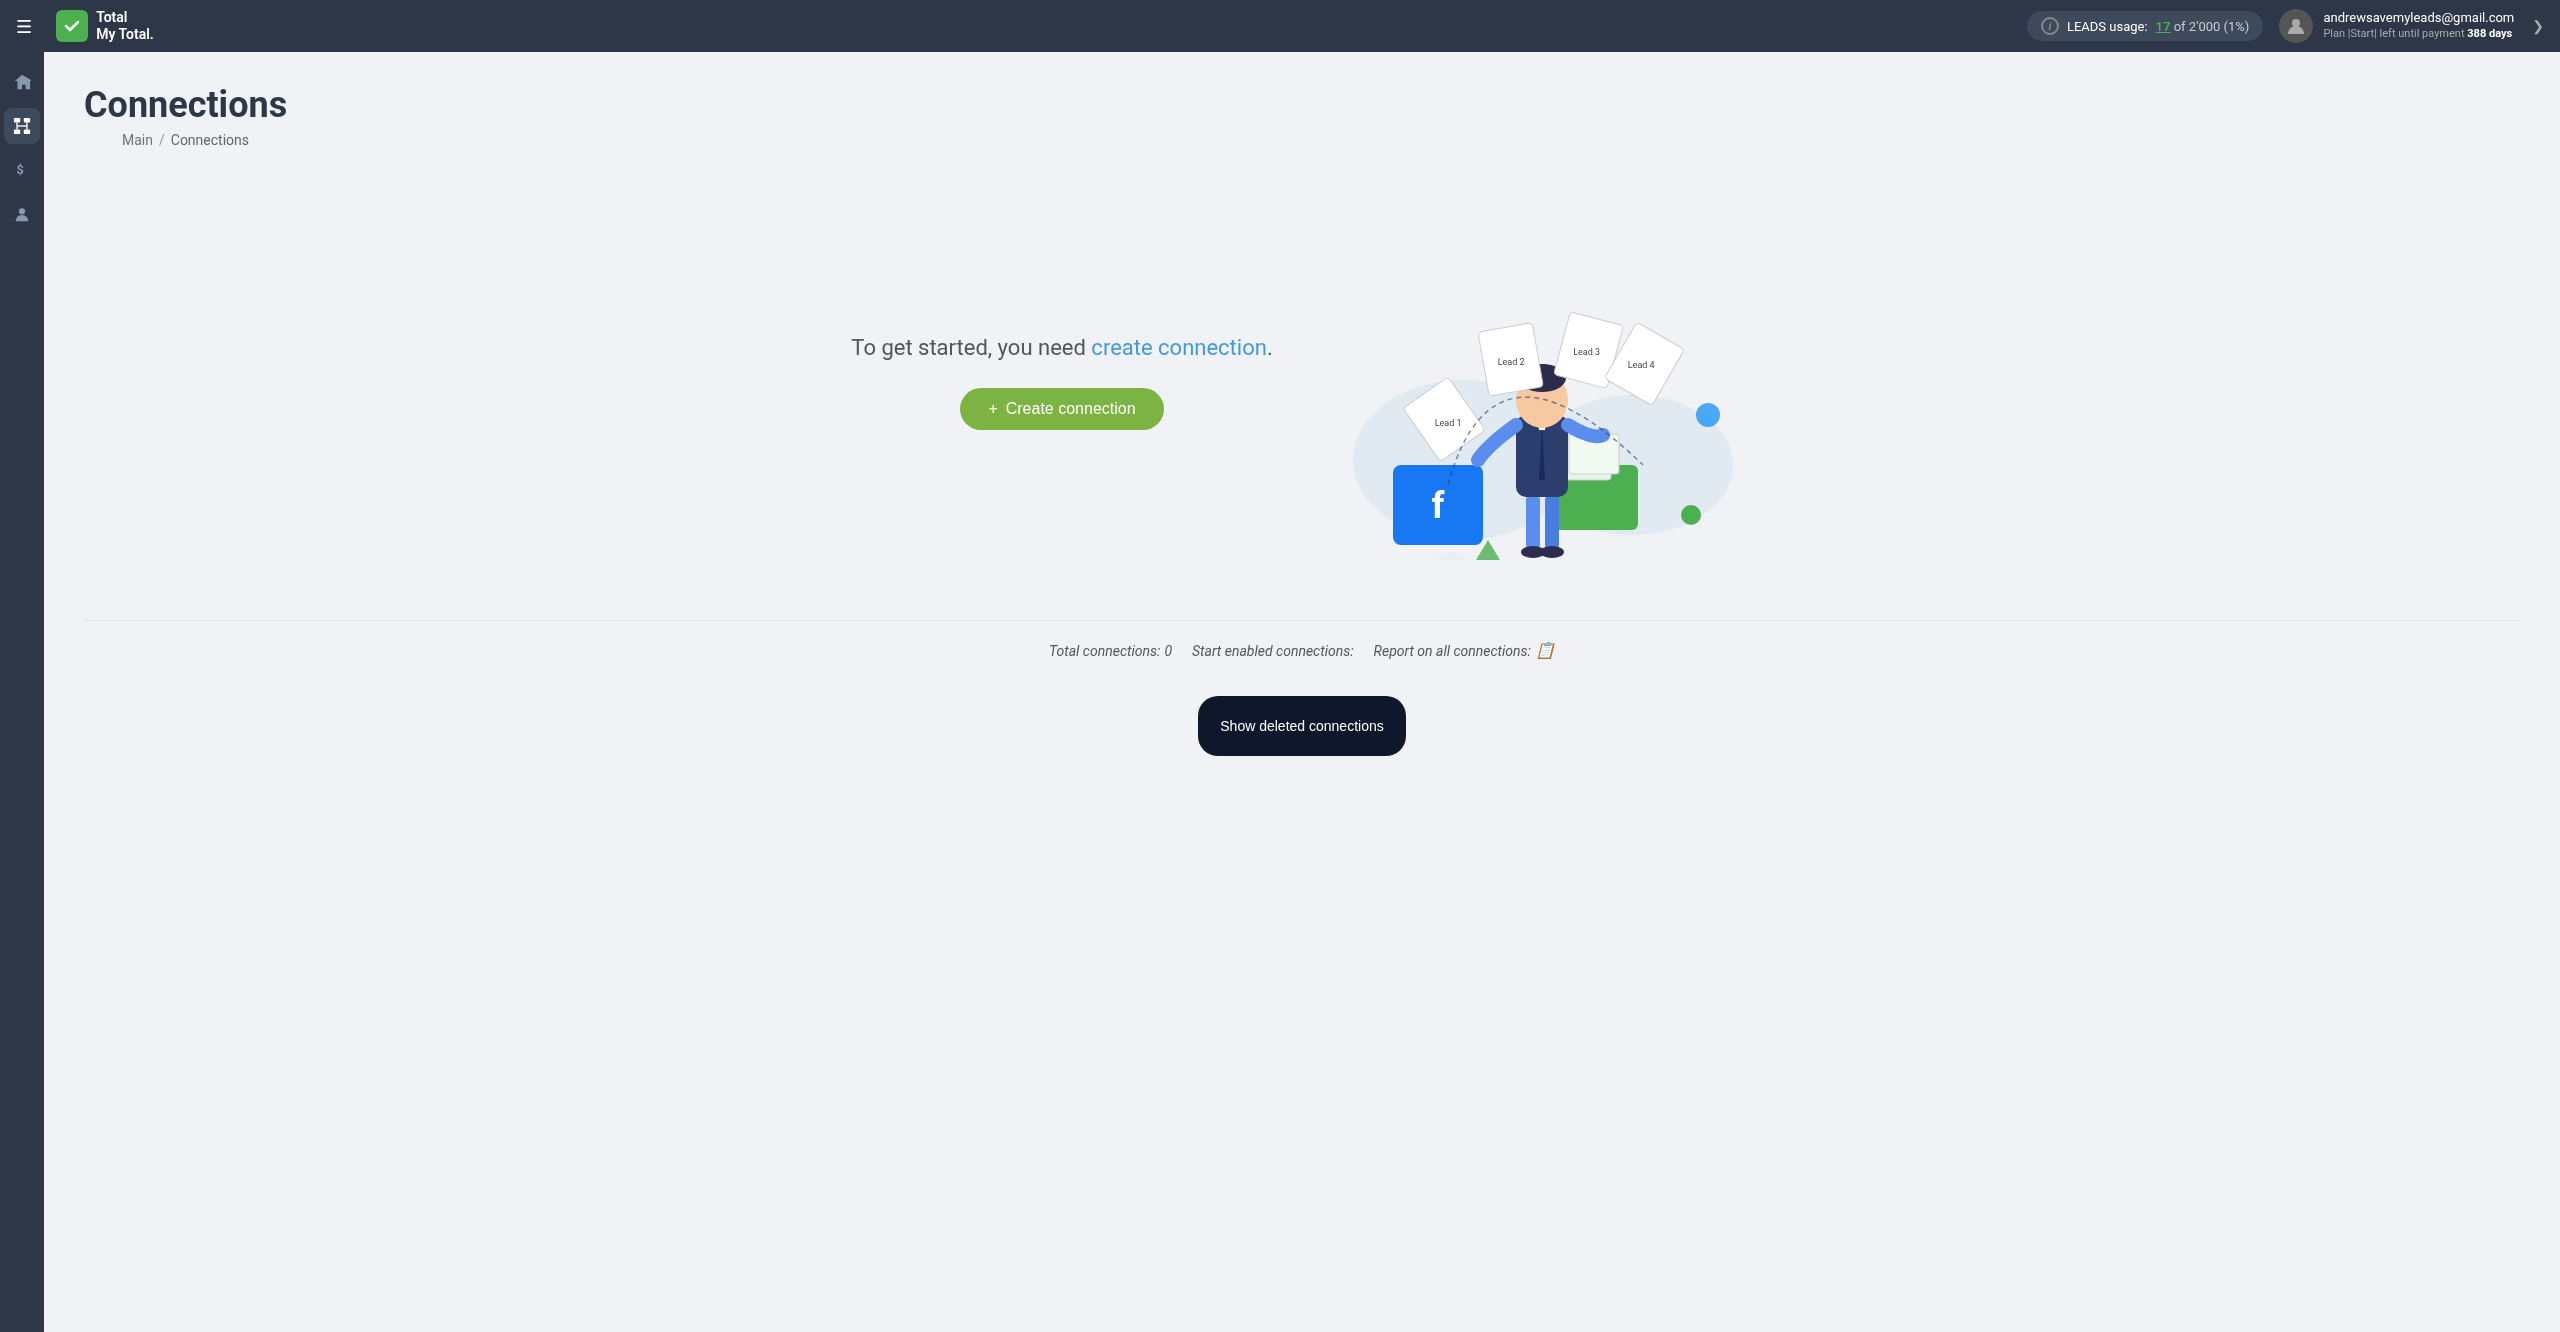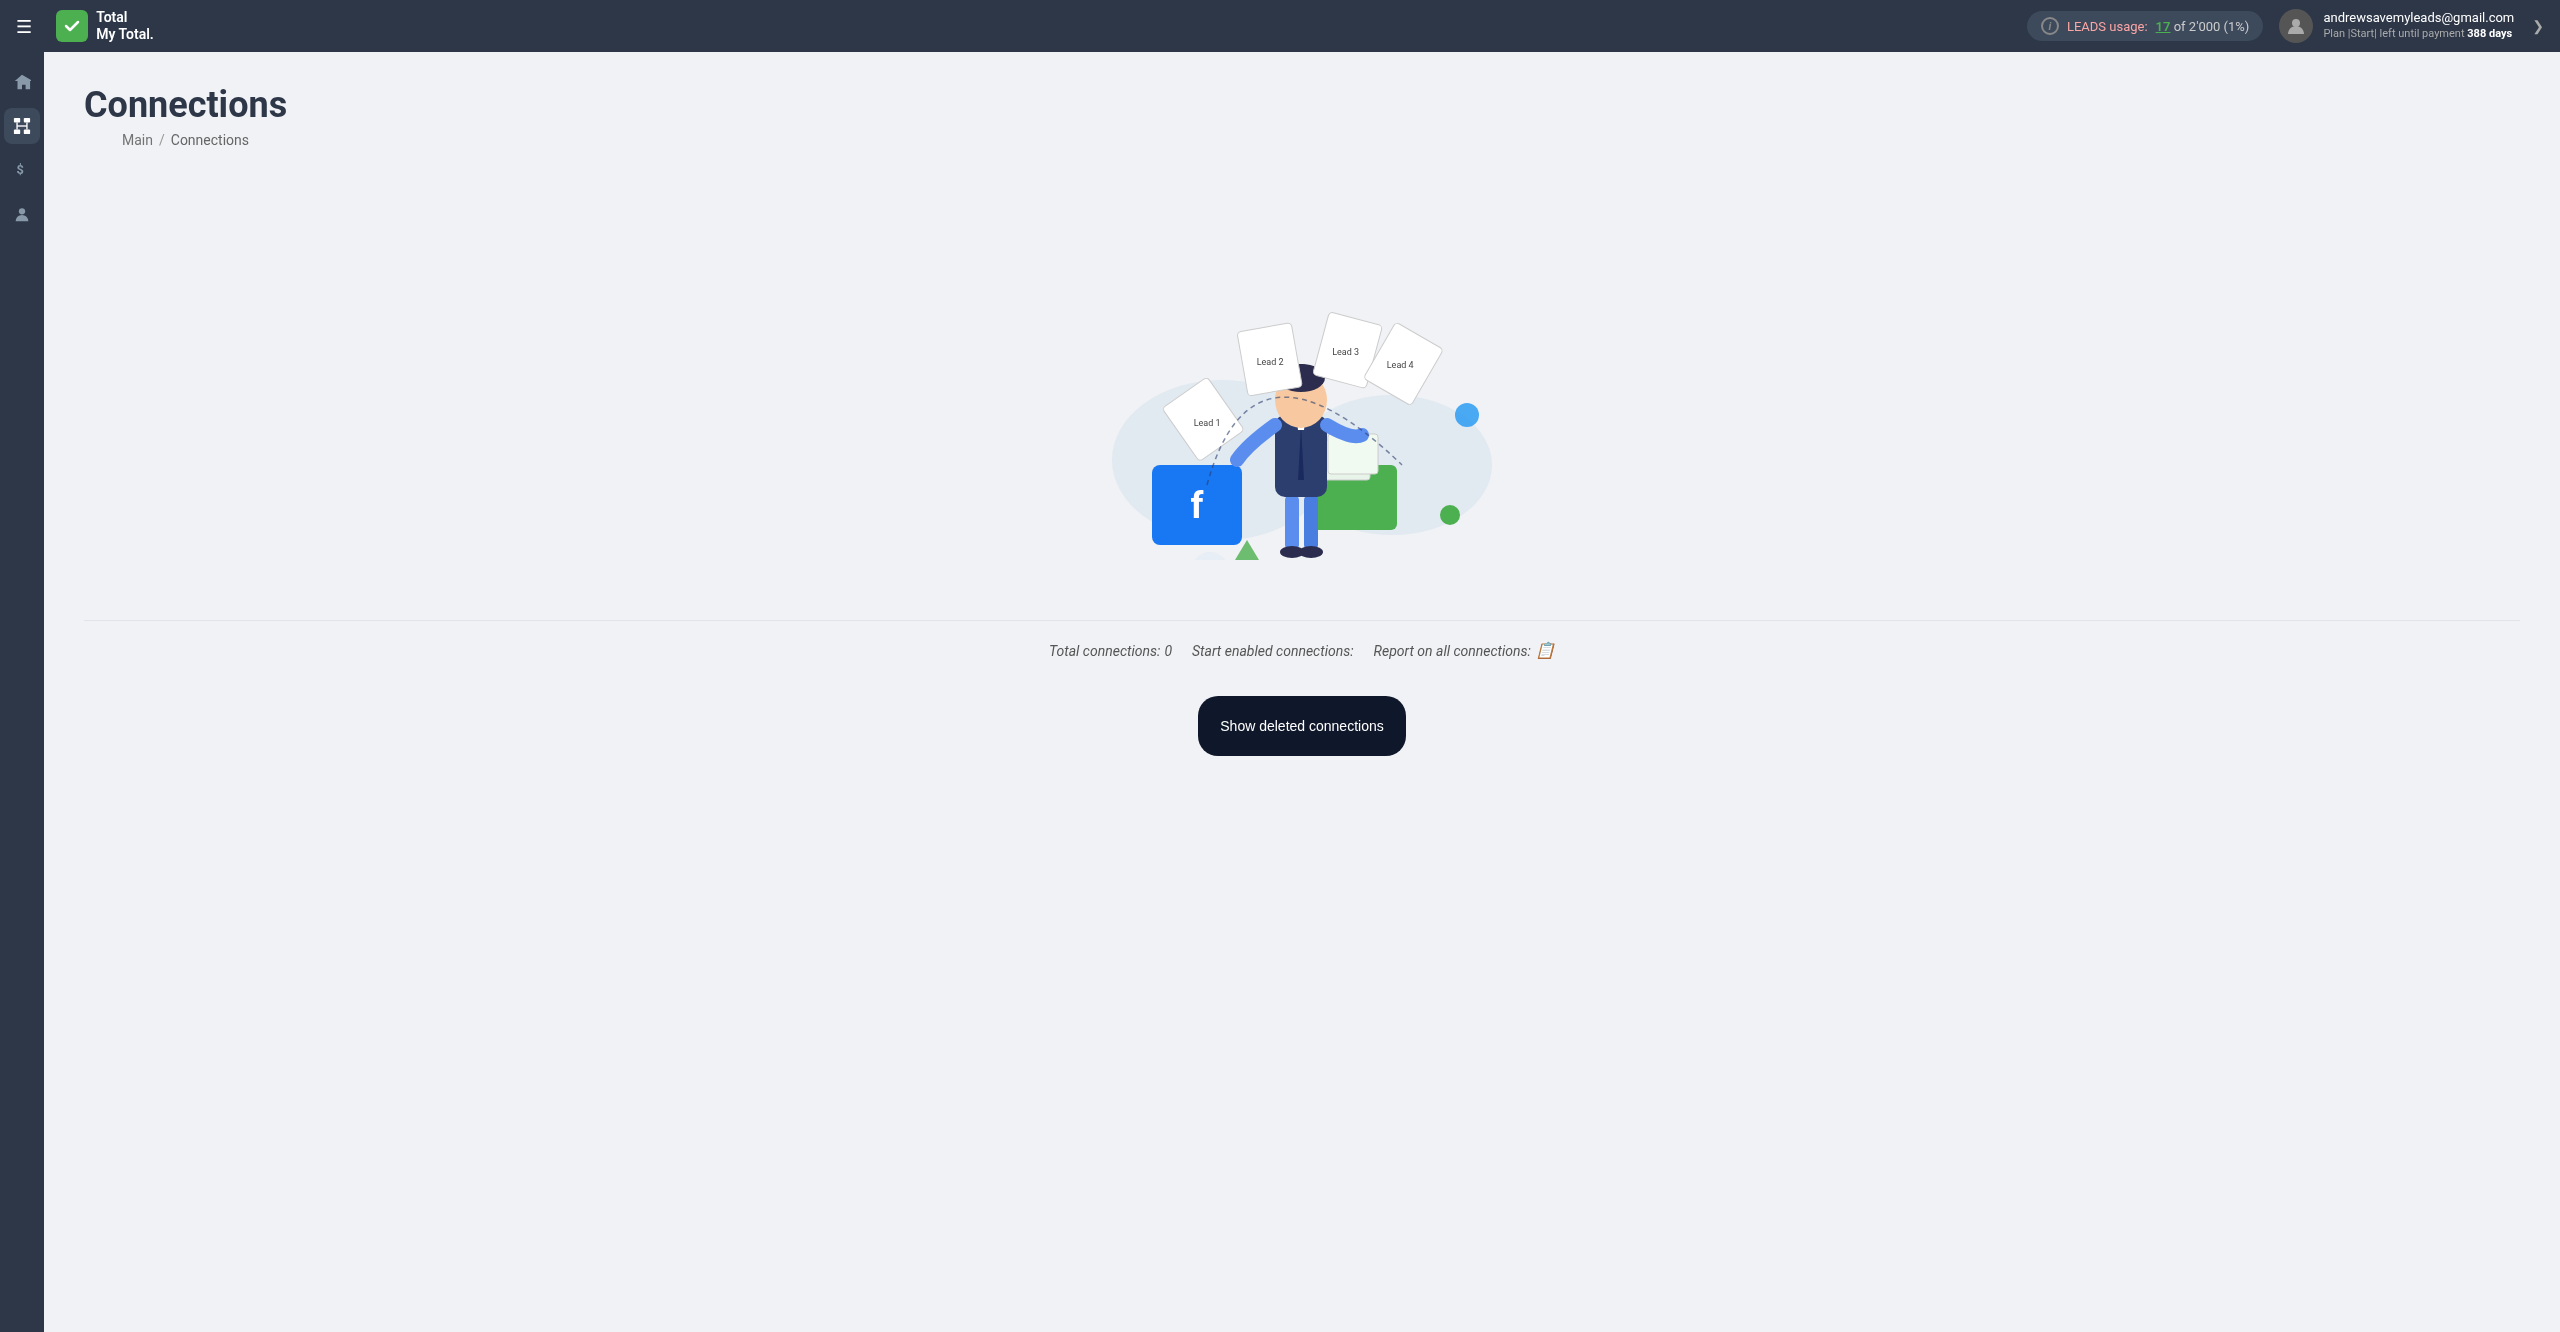--- a/index.html
+++ b/index.html
@@ -34,21 +34,21 @@
       color: #ccc;
       font-size: 13px;
     }
     .topbar-leads-usage .info-icon {
       width: 18px; height: 18px;
       border: 2px solid #888;
       border-radius: 50%;
       display: flex; align-items: center; justify-content: center;
       font-size: 11px; color: #888; font-style: italic; font-weight: bold;
     }
-    .topbar-leads-usage .usage-label { color: #fca5a5; }
+    .topbar-leads-usage .usage-label { color: #ffffff; }
     .topbar-leads-usage .usage-count { color: #4CAF50; font-weight: 600; text-decoration: underline; }
     .topbar-user {
       display: flex; align-items: center; gap: 10px;
       color: #fff;
     }
     .topbar-user .avatar {
       width: 34px; height: 34px;
       background: #555;
       border-radius: 50%;
       display: flex; align-items: center; justify-content: center;
@@ -260,20 +260,29 @@
 
   <div class="content">
     <h1 class="page-title">Connections</h1>
     <div class="breadcrumb">
       <a href="#">Main</a>
       <span class="breadcrumb-sep">/</span>
       <span>Connections</span>
     </div>
 
     <div class="hero">
+      <div class="hero-text">
+        <h2>
+          <span>To get started, you need </span><span class="link">create connection</span><span>.</span>
+        </h2>
+        <button class="create-btn">
+          <span>+</span>
+          <span>Create connection</span>
+        </button>
+      </div>
 
       <div class="illustration">
         <svg class="illus-svg" viewBox="0 0 420 360" fill="none" xmlns="http://www.w3.org/2000/svg">
 
           <ellipse cx="130" cy="260" rx="110" ry="80" fill="#dde6f0" opacity="0.8"></ellipse>
 
           <ellipse cx="300" cy="265" rx="100" ry="70" fill="#dde6f0" opacity="0.8"></ellipse>
 
           <rect x="60" y="265" width="90" height="80" rx="8" fill="#1877f2"></rect>
           <text x="105" y="318" text-anchor="middle" font-size="36" font-weight="bold" fill="white">f</text>

